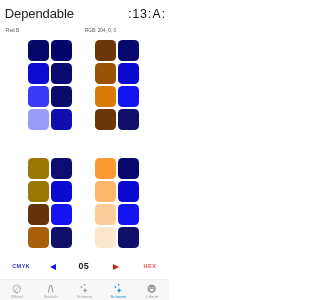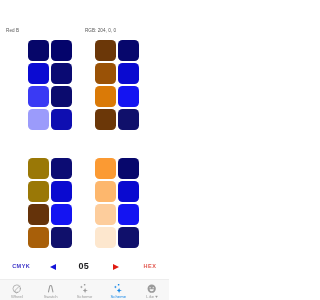--- a/index.html
+++ b/index.html
@@ -40,20 +40,24 @@
   .tab .ic { width:9.4px; height:9.4px; display:block; }
   .tab .ic svg { display:block; width:100%; height:100%; }
   .tab .tl { margin-top:0.4px; font-size:4.2px; letter-spacing:0.02px; color:#9a9a9a; white-space:nowrap; }
   .tab.sel .tl { color:#1387e8; }
 </style>
 </head>
 <body>
 
 <div class="screen">
 
+  <div class="titlebar">
+    <div class="title">Dependable</div>
+    <div class="clock">:13:A:</div>
+  </div>
 
   <div class="labelrow">
     <div class="lbl left">Red B</div>
     <div class="lbl right">RGB: 204, 0, 0</div>
   </div>
 
   <div class="section" id="sec-top" style="top:40px;height:92px;">
       <div class="panel">
         <div class="sw" style="background: rgb(6, 6, 105); left: 28px; top: 0px;"></div>
         <div class="sw" style="background: rgb(4, 4, 107); left: 51px; top: 0px;"></div>

